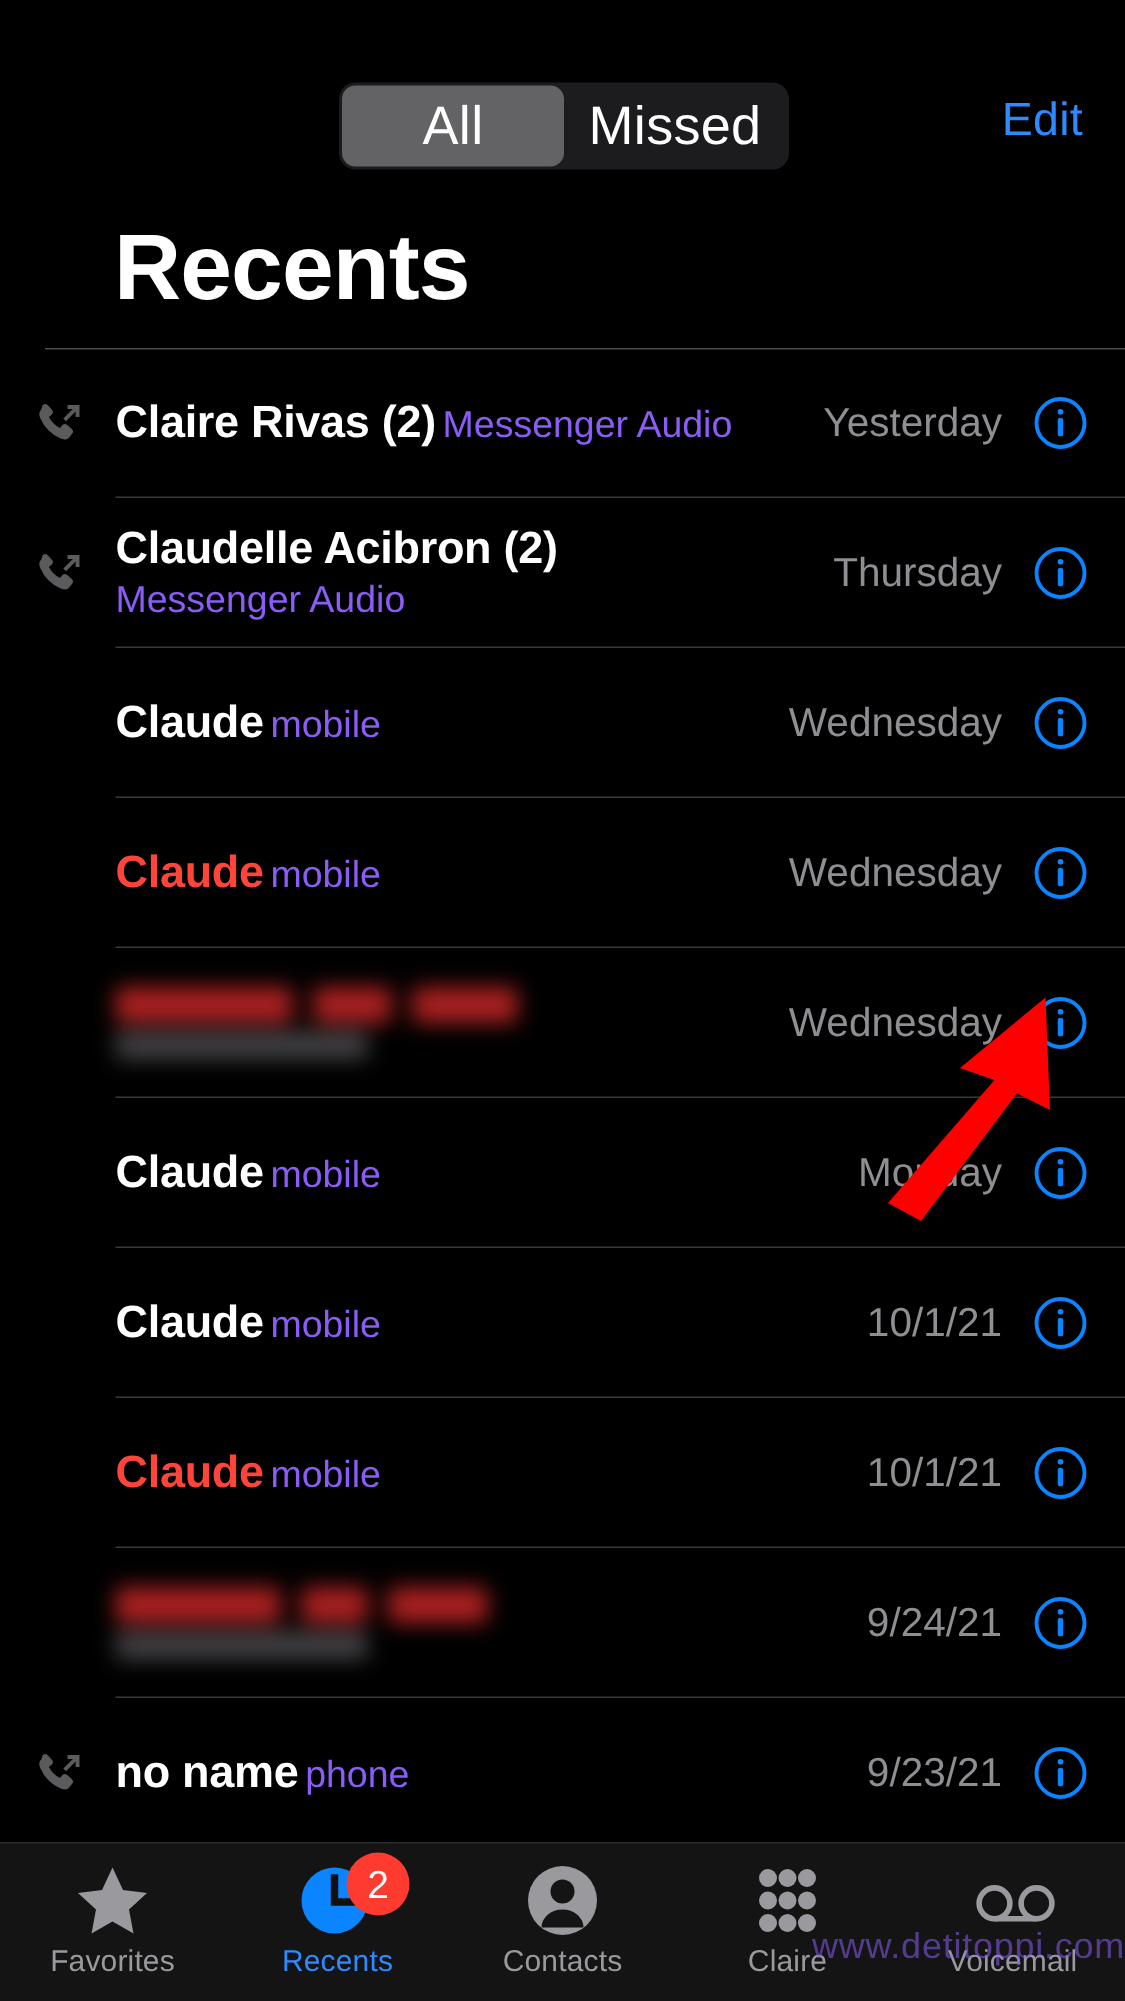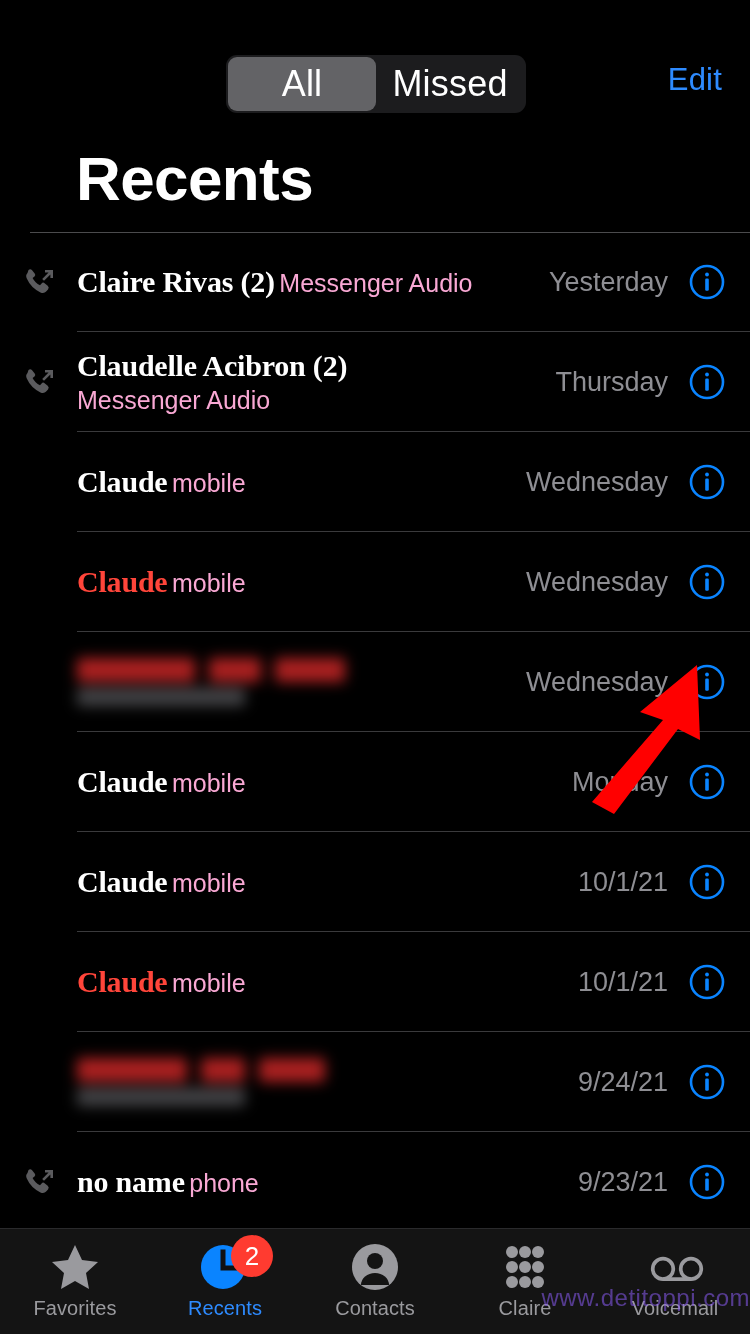--- a/index.html
+++ b/index.html
@@ -58,25 +58,25 @@
   .call-icon{
     position:absolute; left:23px; top:50%; transform:translateY(-50%);
     width:34px; height:34px;
   }
   .row-text{
     position:absolute; left:77px; top:50%; transform:translateY(-50%);
     max-width:420px;
   }
   .row-name{
     font-size:30px; font-weight:bold; color:#ffffff; letter-spacing:-0.2px;
-    line-height:36px; white-space:nowrap;font-family:Liberation Serif, serif;
+    line-height:36px; white-space:nowrap;
   }
   .row-name.missed{ color:#ff453a; }
   .row-sub{
-    font-size:25px; color:#f9a8d4; line-height:32px; white-space:nowrap;
+    font-size:25px; color:#8b5cf6; line-height:32px; white-space:nowrap;
   }
   .row-date{
     position:absolute; right:82px; top:50%; transform:translateY(-50%);
     font-size:27px; color:#8e8e93; text-align:center; white-space:nowrap;
   }
   .info-btn{
     position:absolute; right:24px; top:50%; transform:translateY(-50%);
     width:38px; height:38px;
   }
 

